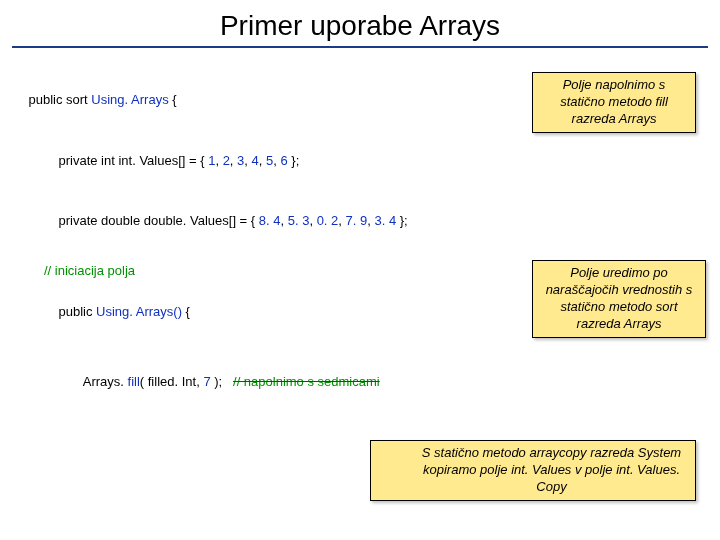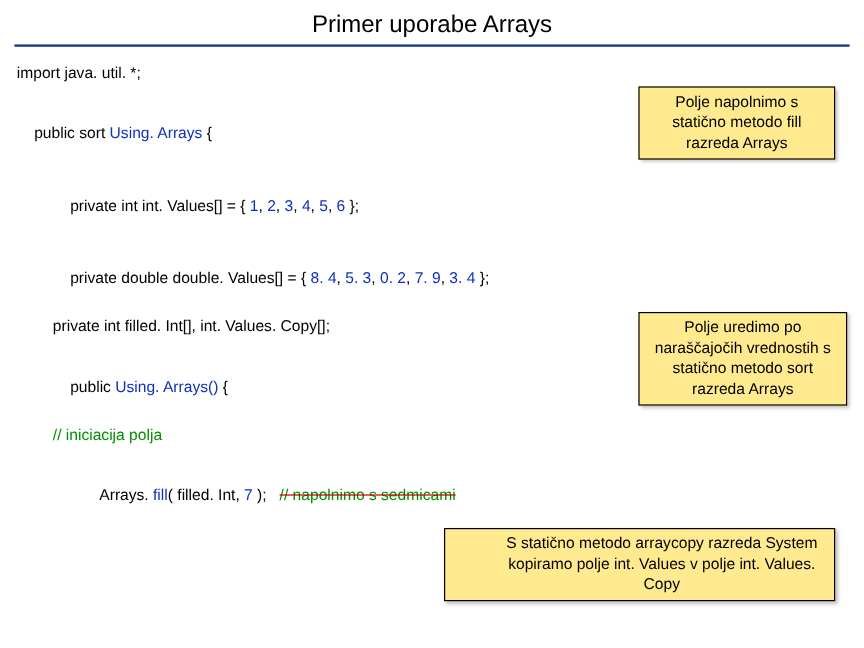--- a/index.html
+++ b/index.html
@@ -7,21 +7,21 @@
     padding: 0;
     width: 720px;
     height: 540px;
     font-family: Arial, sans-serif;
     background: #fff;
     position: relative;
     overflow: hidden;
   }
   .title {
     text-align: center;
-    font-size: 20px;
+    font-size: 28px;
     color: #000;
     padding: 10px 0 4px 0;
     border-bottom: 2px solid #1a3a8a;
     margin: 0 12px;
   }
   .content {
     position: relative;
     padding: 12px 14px;
     font-size: 13px;
     line-height: 1.55;
@@ -34,57 +34,56 @@
   .strike { text-decoration: line-through; text-decoration-color: #c00000; }
   .callout {
     position: absolute;
     background: #ffea90;
     border: 1px solid #000;
     font-size: 13px;
     text-align: center;
     padding: 4px 6px;
     line-height: 1.3;
     box-shadow: 2px 2px 3px rgba(0,0,0,0.25);
+    font-style: italic;
   }
   .cb1 { right: 24px; top: 72px; width: 150px; }
   .cb2 { right: 14px; top: 260px; width: 160px; }
   .cb3 { right: 24px; top: 440px; width: 275px; padding-left: 43px; }
   .spacer { height: 10px; }
 </style>
 </head>
 <body>
 
 <div class="title">Primer uporabe Arrays</div>
 
 <div class="callout cb1">Polje napolnimo s statično metodo fill razreda Arrays</div>
 <div class="callout cb2">Polje uredimo po naraščajočih vrednostih s statično metodo sort razreda Arrays</div>
 <div class="callout cb3">S statično metodo arraycopy razreda System kopiramo polje int. Values  v polje int. Values. Copy</div>
 
 <div class="content">
 
-  <div class="line">import java. util. *;</div>
   <div class="spacer"></div>
 
   <div class="line">
     <span>public sort </span><span class="blue">Using. Arrays</span><span> {</span>
   </div>
   <div class="line ind1">
     <span>private int int. Values[] = { </span><span class="blue">1</span>, <span class="blue">2</span>, <span class="blue">3</span>, <span class="blue">4</span>, <span class="blue">5</span>, <span class="blue">6</span><span> };</span>
   </div>
   <div class="line ind1">
     <span>private double double. Values[] = { </span><span class="blue">8. 4</span>, <span class="blue">5. 3</span>, <span class="blue">0. 2</span>, <span class="blue">7. 9</span>, <span class="blue">3. 4</span><span> };</span>
   </div>
-  <div class="line ind1">private int filled. Int[], int. Values. Copy[];</div>
 
   <div class="spacer"></div>
 
+  <div class="line ind1 green">// iniciacija polja</div>
   <div class="line ind1">
     <span>public </span><span class="blue">Using. Arrays()</span><span> {</span>
   </div>
-  <div class="line ind1 green">// iniciacija polja</div>
 
   <div class="spacer"></div>
 
   <div class="line ind2">
     <span>Arrays. </span><span class="blue">fill</span><span>( filled. Int, </span><span class="blue">7</span><span> );   </span><span class="green strike">// napolnimo s sedmicami</span>
   </div>
 
 </div>
 
 </body></html>

